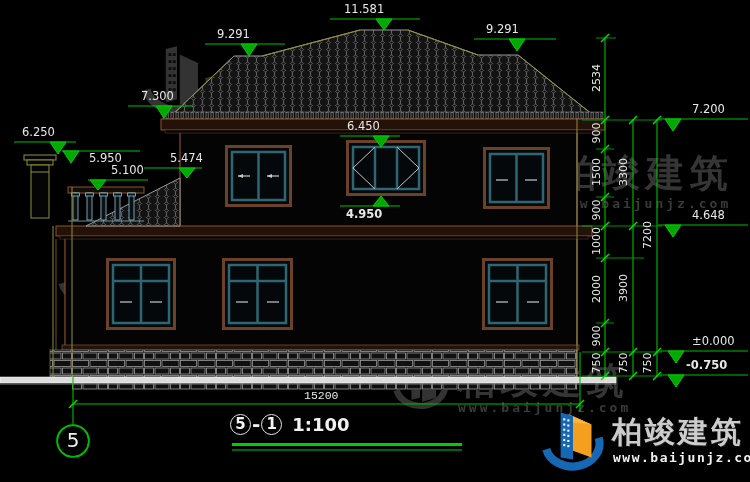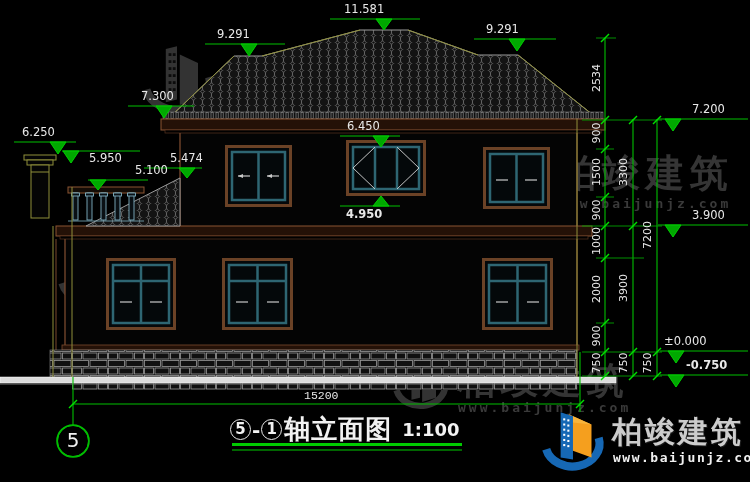--- a/index.html
+++ b/index.html
@@ -336,26 +336,26 @@
     </g>
   </svg>
 
   <span class="txt" style="left:344px;top:3px;">11.581</span>
   <span class="txt" style="left:217px;top:28px;">9.291</span>
   <span class="txt" style="left:486px;top:23px;">9.291</span>
   <span class="txt" style="left:141px;top:90px;">7.300</span>
   <span class="txt" style="left:22px;top:126px;">6.250</span>
   <span class="txt" style="left:89px;top:152px;">5.950</span>
   <span class="txt" style="left:152px;top:152px;margin-left:18px;">5.474</span>
-  <span class="txt" style="left:111px;top:164px;margin-left:24px;">5.100</span>
+  <span class="txt" style="left:111px;top:164px;">5.100</span>
   <span class="txt" style="left:347px;top:120px;">6.450</span>
   <span class="txt" style="left:346px;top:208px;font-weight:bold;">4.950</span>
   <span class="txt" style="left:692px;top:103px;">7.200</span>
-  <span class="txt" style="left:692px;top:209px;">3.900</span>
-  <span class="txt" style="left:664px;top:335px;">±0.000</span>
+  <span class="txt" style="left:692px;top:209px;">4.648</span>
+  <span class="txt" style="left:692px;top:335px;">±0.000</span>
   <span class="txt" style="left:686px;top:359px;font-weight:bold;">-0.750</span>
 
   <span class="vtxt" style="left:575px;top:72px;">2534</span>
   <span class="vtxt" style="left:575px;top:127px;">900</span>
   <span class="vtxt" style="left:575px;top:166px;">1500</span>
   <span class="vtxt" style="left:575px;top:204px;">900</span>
   <span class="vtxt" style="left:575px;top:235px;">1000</span>
   <span class="vtxt" style="left:575px;top:283px;">2000</span>
   <span class="vtxt" style="left:575px;top:330px;">900</span>
   <span class="vtxt" style="left:575px;top:357px;">750</span>
@@ -366,21 +366,20 @@
   <span class="vtxt" style="left:626px;top:357px;">750</span>
 
   <span class="txt" style="left:304px;top:389px;font-family:Liberation Mono, monospace;">15200</span>
 
   <div class="bubble" style="left:57px;top:425px;width:32px;height:32px;font-size:20px;line-height:29px;">5</div>
 
   <div id="titleblock">
     <span class="circ">5</span>
     <span class="dash">-</span>
     <span class="circ">1</span>
-    <span class="main">轴立面图</span>
     <span class="scale">1:100</span>
   </div>
 
   <div id="brand">
     <svg width="72" height="72" viewBox="0 0 70 70">
       <path d="M8,42 a26,22 0 1 0 51,-11" fill="none" stroke="#1668b5" stroke-width="8"></path>
       <polygon points="30,8 52,18 52,50 30,42" fill="#f59f1e"></polygon>
       <polygon points="34,10 52,18 34,16" fill="#f8b43c"></polygon>
       <polygon points="22,6 34,10 34,52 22,50" fill="#1668b5"></polygon>
       <g fill="#ffffff">

